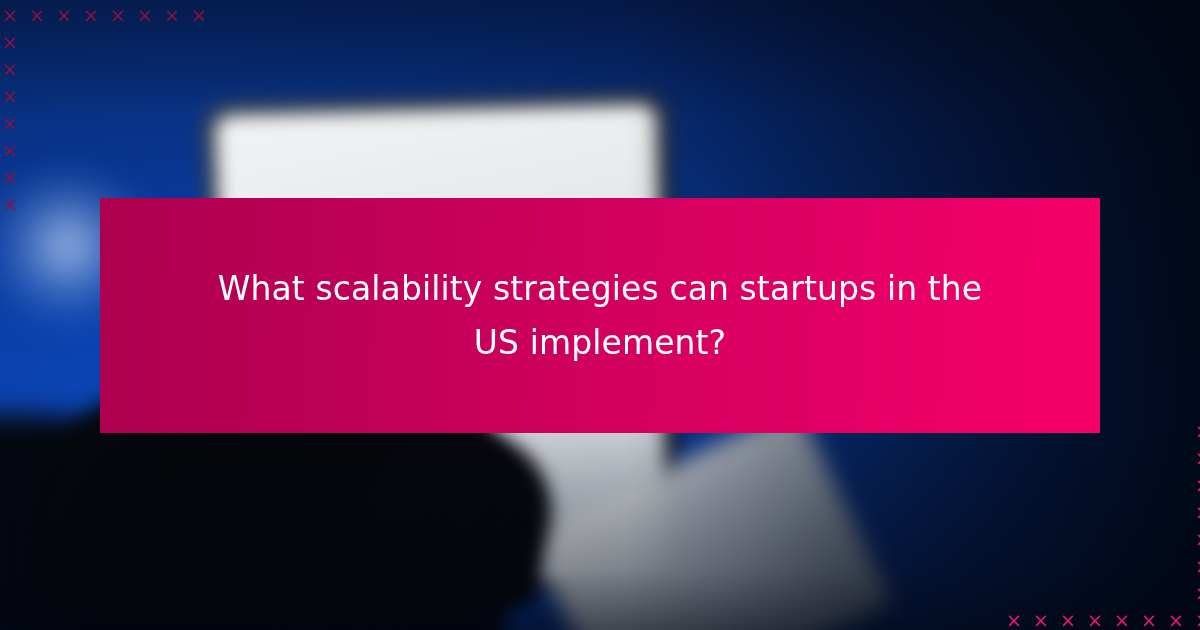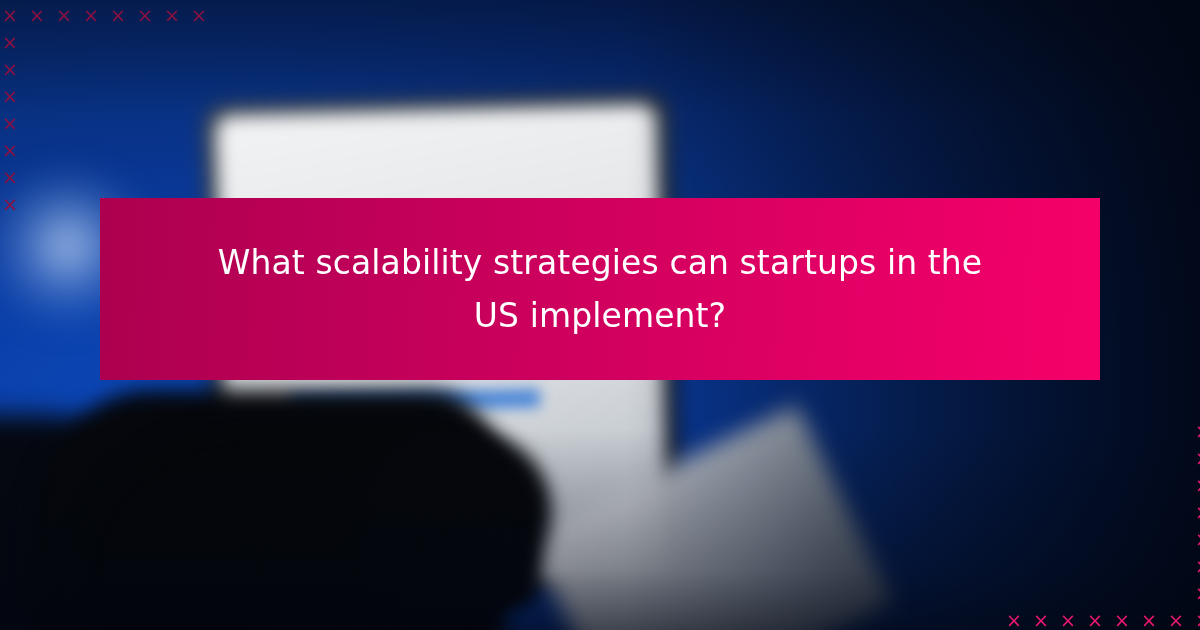--- a/index.html
+++ b/index.html
@@ -166,21 +166,21 @@
   }
   .dots-tl { left:0; top:0; }
   .dots-tl span { color:#8c1143; }
   .dots-br { left:0; top:0; }
   .dots-br span { color:#e8186e; }
 
   
   .banner {
     position:absolute;
     left:100px; top:198px;
-    width:1000px; height:182px;
+    width:1000px; height:235px;
     background:linear-gradient(93deg, #ad004f 0%, #bd0058 24%, #d2005f 52%, #e40066 76%, #f50069 100%);
     display:flex;
     align-items:center;
     justify-content:center;
     padding:6px 78px;
   }
   .banner-text {
     color:#ffffff;
     font-family:"DejaVu Sans", sans-serif;
     font-size:33px;

